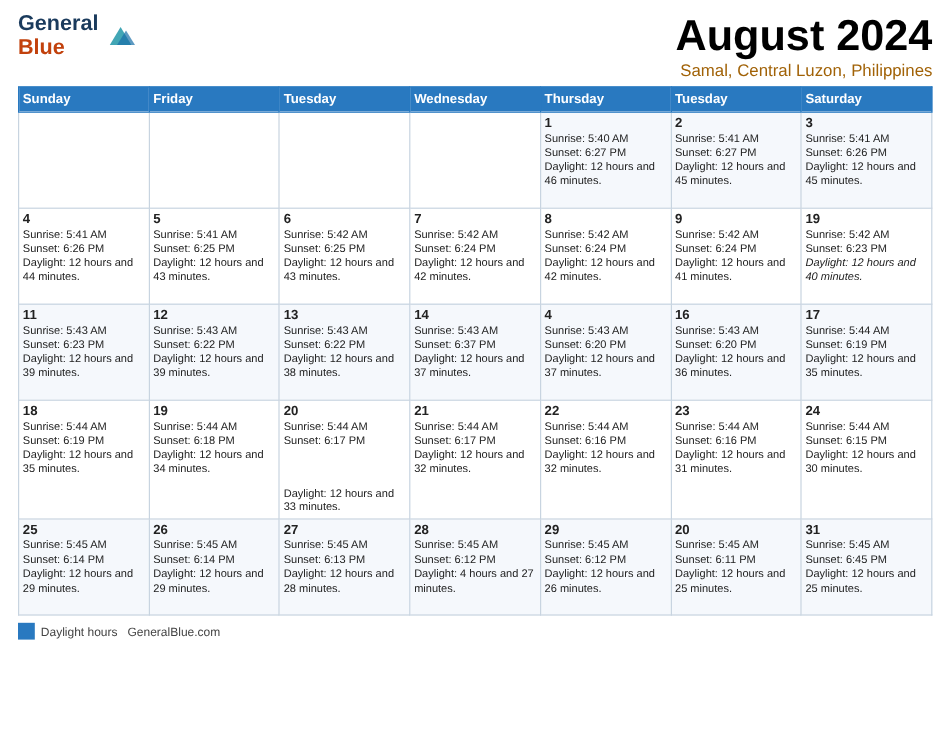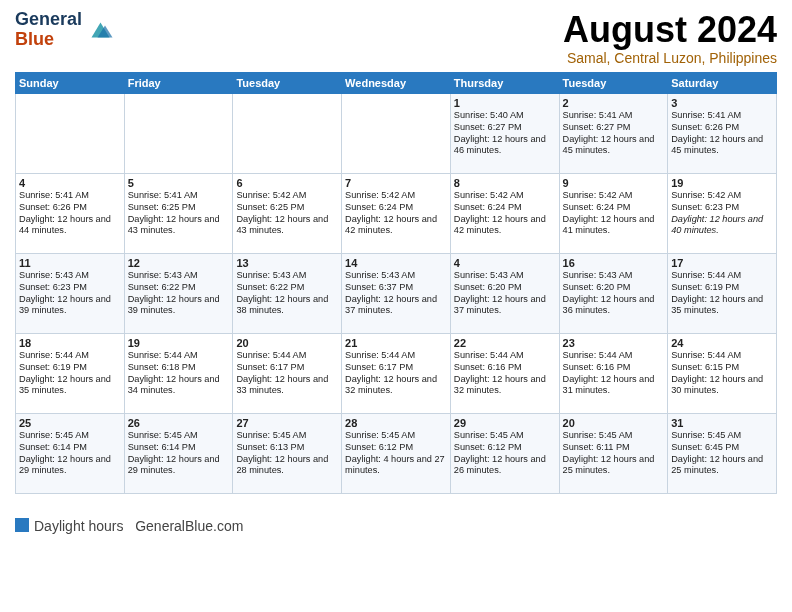--- a/index.html
+++ b/index.html
@@ -80,23 +80,23 @@
       font-weight: bold;
       font-size: 11px;
       display: block;
       margin-bottom: 1px;
     }
     .empty-cell {
       background: #fff !important;
     }
     .footer {
       display: flex;
-      align-items: flex-start;
-      margin-top: 24px;
-      font-size: 14px;
+      align-items: flex-end;
+      margin-top: 6px;
+      font-size: 10px;
       color: #444;
     }
     .legend-box {
       width: 14px;
       height: 14px;
       background: #2979c0;
       margin-right: 5px;
       display: inline-block;
     }
   </style>
@@ -257,21 +257,21 @@
           <td>
             <span class="day-num">19</span>
             <span style="display: block; line-height: 1.3;">Sunrise: 5:44 AM</span>
             <span style="display: block; line-height: 1.3;">Sunset: 6:18 PM</span>
             <span style="display: block; line-height: 1.3;">Daylight: 12 hours and 34 minutes.</span>
           </td>
           <td>
             <span class="day-num">20</span>
             <span style="display: block; line-height: 1.3;">Sunrise: 5:44 AM</span>
             <span style="display: block; line-height: 1.3;">Sunset: 6:17 PM</span>
-            <span style="display: block; line-height: 1.3;">Daylight: 12 hours and 33 minutes.</span>
+            <span style="display: block; line-height: 1.3; margin-top: 32px;">Daylight: 12 hours and 33 minutes.</span>
           </td>
           <td>
             <span class="day-num">21</span>
             <span style="display: block; line-height: 1.3;">Sunrise: 5:44 AM</span>
             <span style="display: block; line-height: 1.3;">Sunset: 6:17 PM</span>
             <span style="display: block; line-height: 1.3;">Daylight: 12 hours and 32 minutes.</span>
           </td>
           <td>
             <span class="day-num">22</span>
             <span style="display: block; line-height: 1.3;">Sunrise: 5:44 AM</span>

